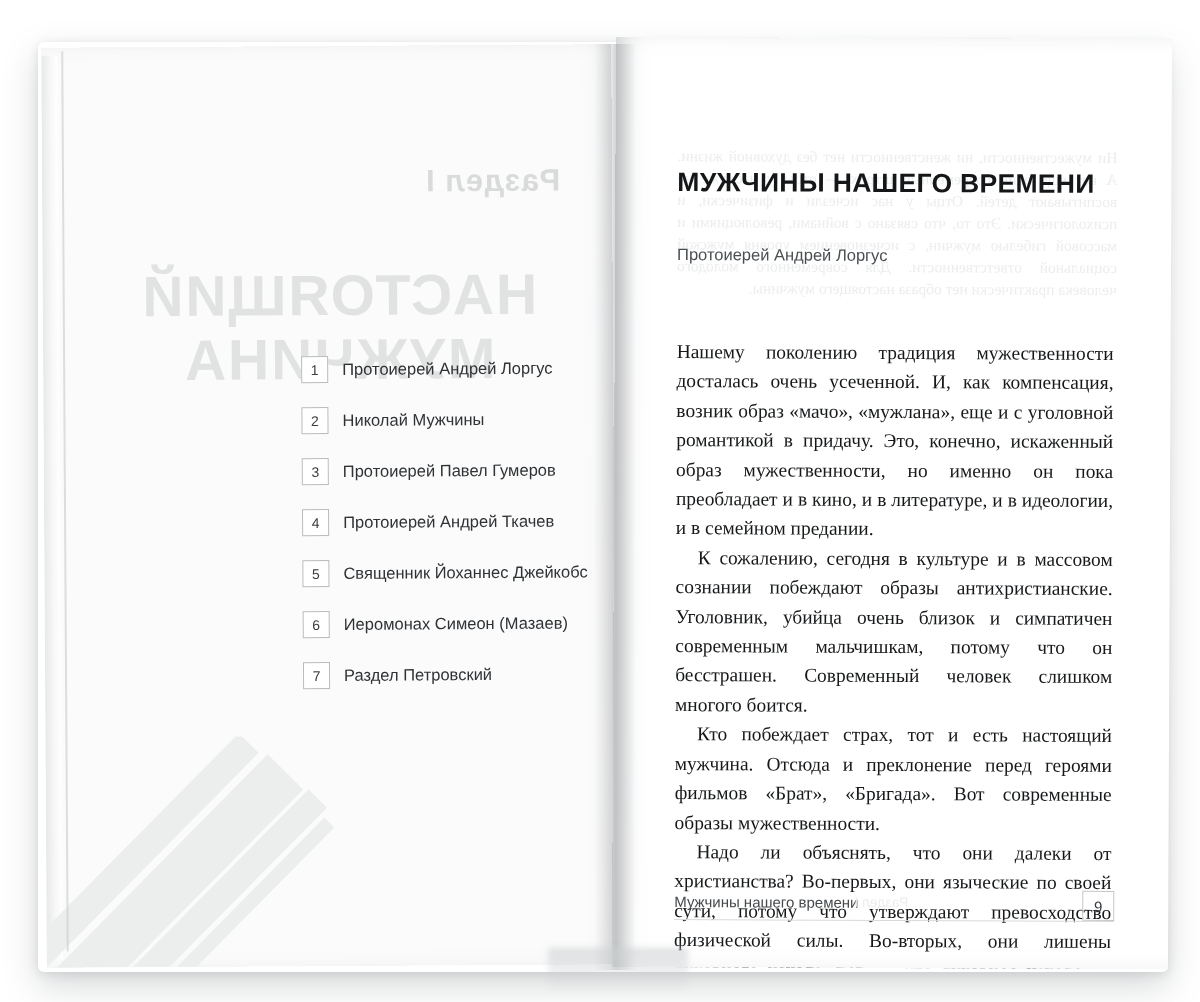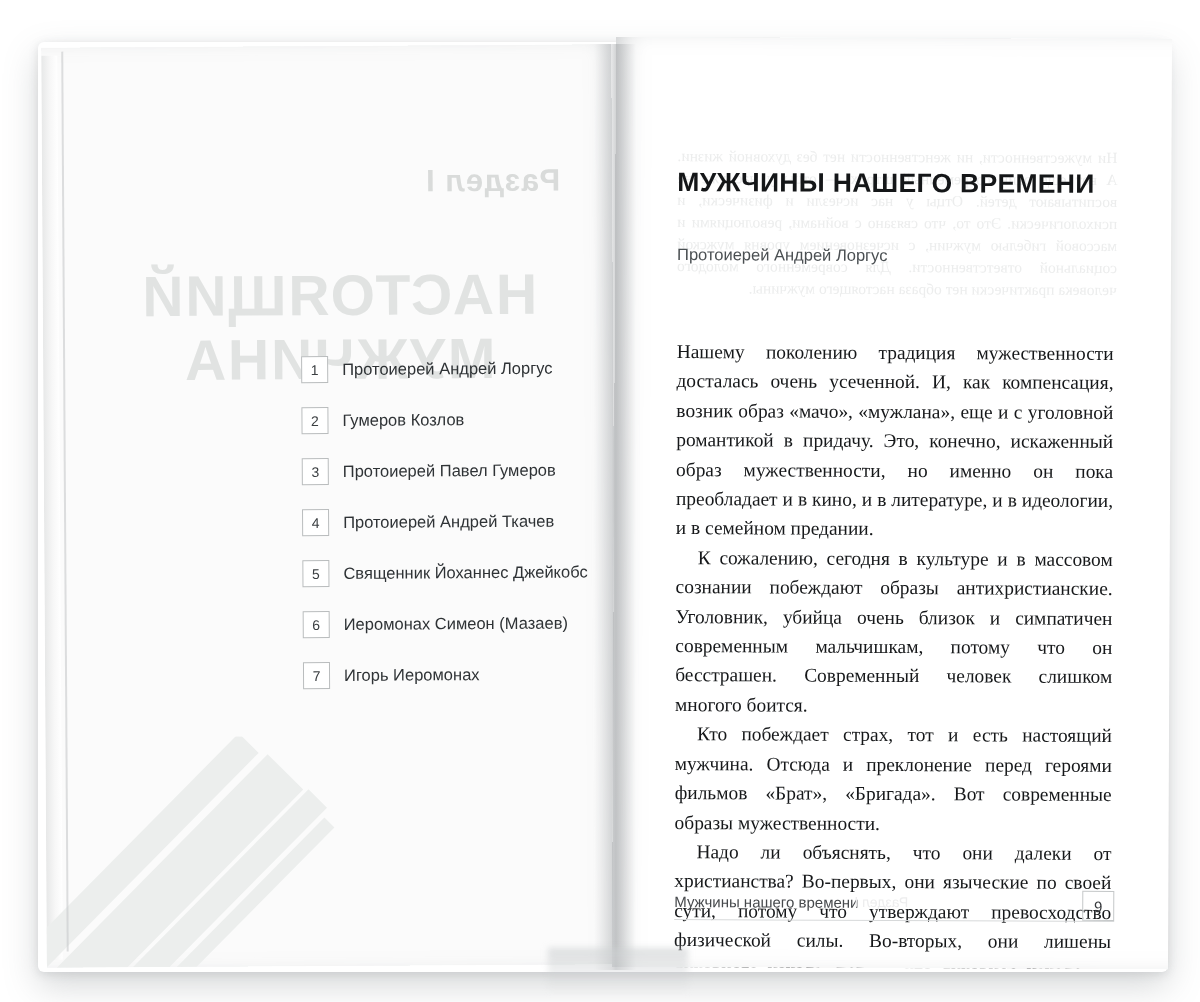--- a/index.html
+++ b/index.html
@@ -318,41 +318,41 @@
         <div>МУЖЧИНА</div>
       </div>
 
       <div class="toc">
         <div class="toc-item">
           <span class="toc-num">1</span>
           <span class="toc-label">Протоиерей Андрей Лоргус</span>
         </div>
         <div class="toc-item">
           <span class="toc-num">2</span>
-          <span class="toc-label">Гумеров Козлов</span>
+          <span class="toc-label">Николай Мужчины</span>
         </div>
         <div class="toc-item">
           <span class="toc-num">3</span>
           <span class="toc-label">Протоиерей Павел Гумеров</span>
         </div>
         <div class="toc-item">
           <span class="toc-num">4</span>
           <span class="toc-label">Протоиерей Андрей Ткачев</span>
         </div>
         <div class="toc-item">
           <span class="toc-num">5</span>
           <span class="toc-label">Священник Йоханнес Джейкобс</span>
         </div>
         <div class="toc-item">
           <span class="toc-num">6</span>
           <span class="toc-label">Иеромонах Симеон (Мазаев)</span>
         </div>
         <div class="toc-item">
           <span class="toc-num">7</span>
-          <span class="toc-label">Игорь Иеромонах</span>
+          <span class="toc-label">Раздел Петровский</span>
         </div>
       </div>
     </div>
 
     <div class="page-right">
 
       <div class="stripes">
         <div class="stripe" style="left:-10px; top:-170px; width:34px; height:330px;"></div>
         <div class="stripe" style="left:44px; top:-210px; width:56px; height:360px;"></div>
         <div class="stripe" style="left:128px; top:-250px; width:30px; height:340px;"></div>

